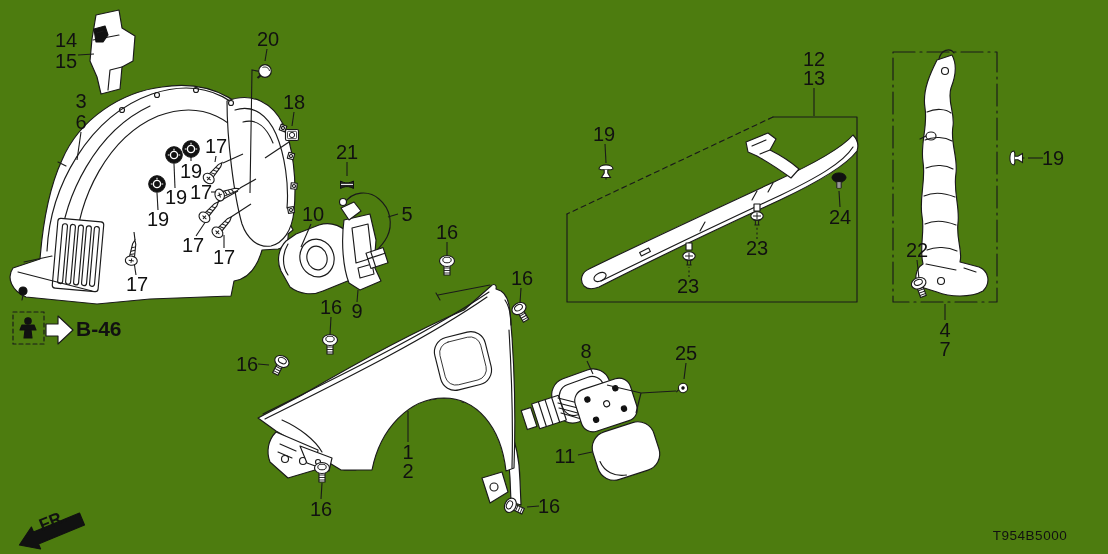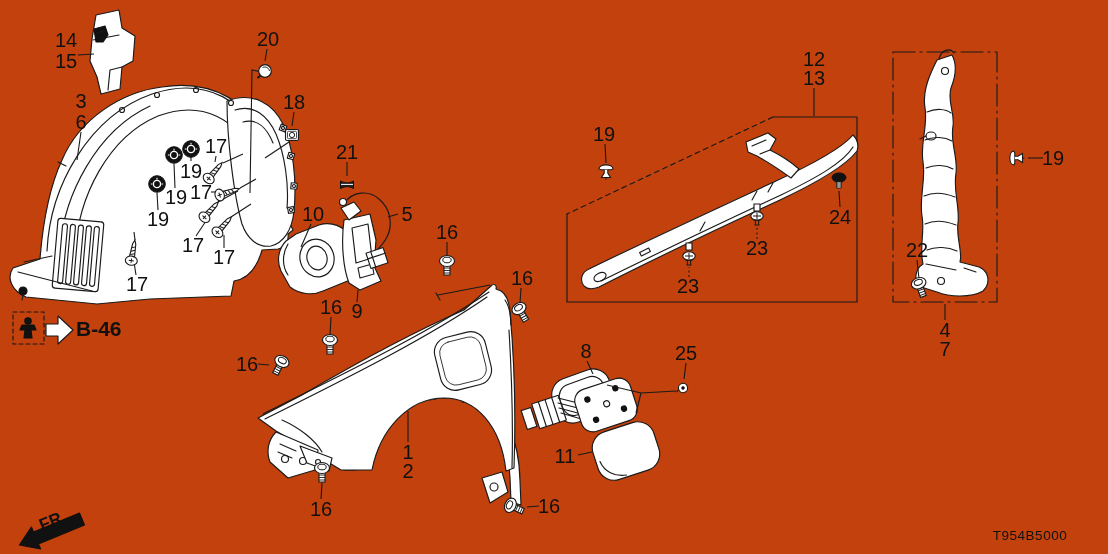--- a/index.html
+++ b/index.html
@@ -1,16 +1,16 @@
 <!DOCTYPE html>
 <html><head>
 <meta charset="utf-8">
 <style>
   html,body{margin:0;padding:0;background:#fff;}
-  .canvas{position:relative;width:1108px;height:554px;background:#c2410c;overflow:hidden;
+  .canvas{position:relative;width:1108px;height:554px;background:#4d7c0f;overflow:hidden;
           font-family:"Liberation Sans",sans-serif;}
   svg{position:absolute;left:0;top:0;}
   
   #artwork path,#artwork rect,#artwork ellipse,#artwork circle,#artwork line,#artwork polyline,#artwork polygon{
       stroke:#1a1a1a;stroke-width:1.15;fill:none;stroke-linecap:round;stroke-linejoin:round;}
   #artwork .sf{fill:#ffffff;}
   #artwork .dark{fill:#111;stroke:#111;}
   #artwork .thin{stroke-width:0.8;}
   .plabel{font:20px "Liberation Sans",sans-serif;fill:#111;}
   .leader{fill:none;stroke:#1a1a1a;stroke-width:1.1;}

